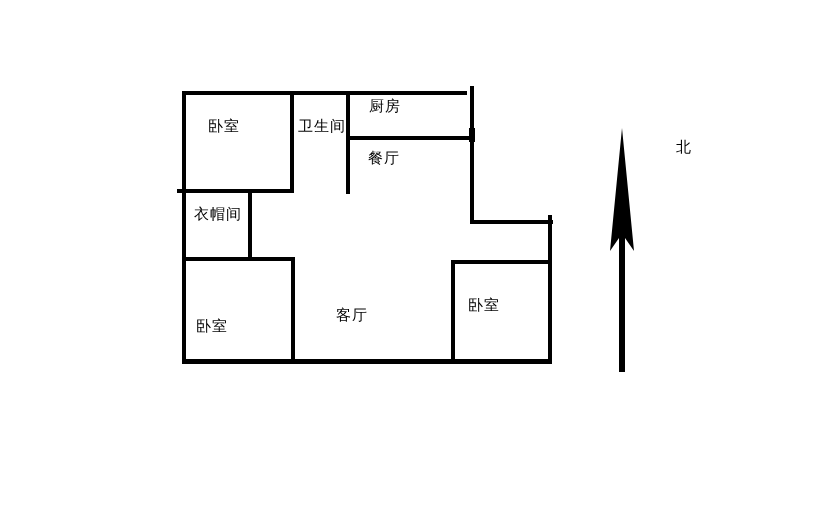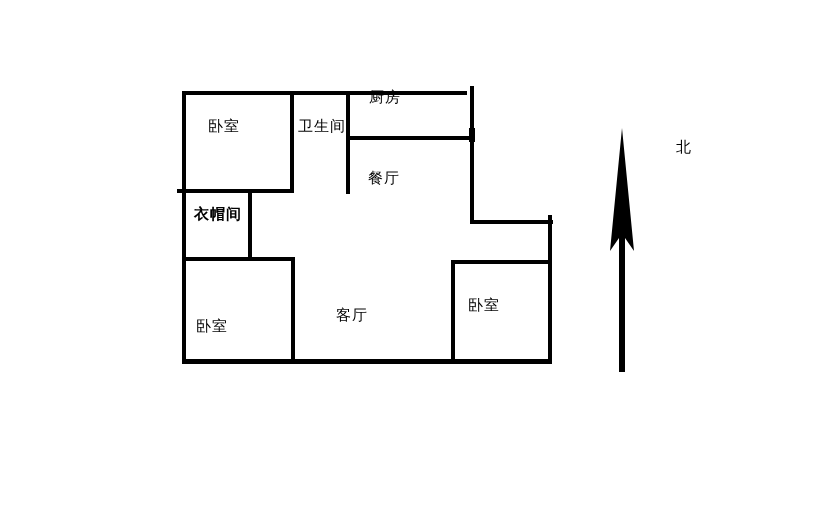--- a/index.html
+++ b/index.html
@@ -52,23 +52,23 @@
   <div class="wall" style="left:334px; top:91px;  width:4px; height:103px;"></div>
   <div class="wall" style="left:458px; top:86px;  width:4px; height:138px;"></div>
   <div class="wall" style="left:457px; top:128px; width:6px; height:14px;"></div>
   <div class="wall" style="left:236px; top:190px; width:4px; height:70px;"></div>
   <div class="wall" style="left:279px; top:257px; width:4px; height:106px;"></div>
   <div class="wall" style="left:536px; top:215px; width:4px; height:148px;"></div>
   <div class="wall" style="left:439px; top:260px; width:4px; height:103px;"></div>
 
   <span class="room-label" style="left:196px; top:118px;">卧室</span>
   <span class="room-label" style="left:286px; top:118px;">卫生间</span>
-  <span class="room-label" style="left:357px; top:89px;">厨房</span>
-  <span class="room-label" style="left:356px; top:170px;">餐厅</span>
-  <span class="room-label" style="left:182px; top:206px;font-weight:bold;">衣帽间</span>
+  <span class="room-label" style="left:357px; top:98px;">厨房</span>
+  <span class="room-label" style="left:356px; top:152px;font-family:Liberation Mono, monospace;">餐厅</span>
+  <span class="room-label" style="left:182px; top:206px;">衣帽间</span>
   <span class="room-label" style="left:184px; top:318px;">卧室</span>
   <span class="room-label" style="left:324px; top:307px;">客厅</span>
   <span class="room-label" style="left:456px; top:297px;">卧室</span>
 
   <svg class="north-arrow" width="40" height="260" viewBox="0 0 40 260">
     <polygon points="20,8 32,131 23,118 23,252 17,252 17,118 8,131" fill="#000000"></polygon>
   </svg>
   <span class="room-label" style="left:664px; top:139px;">北</span>
 
 </div>

